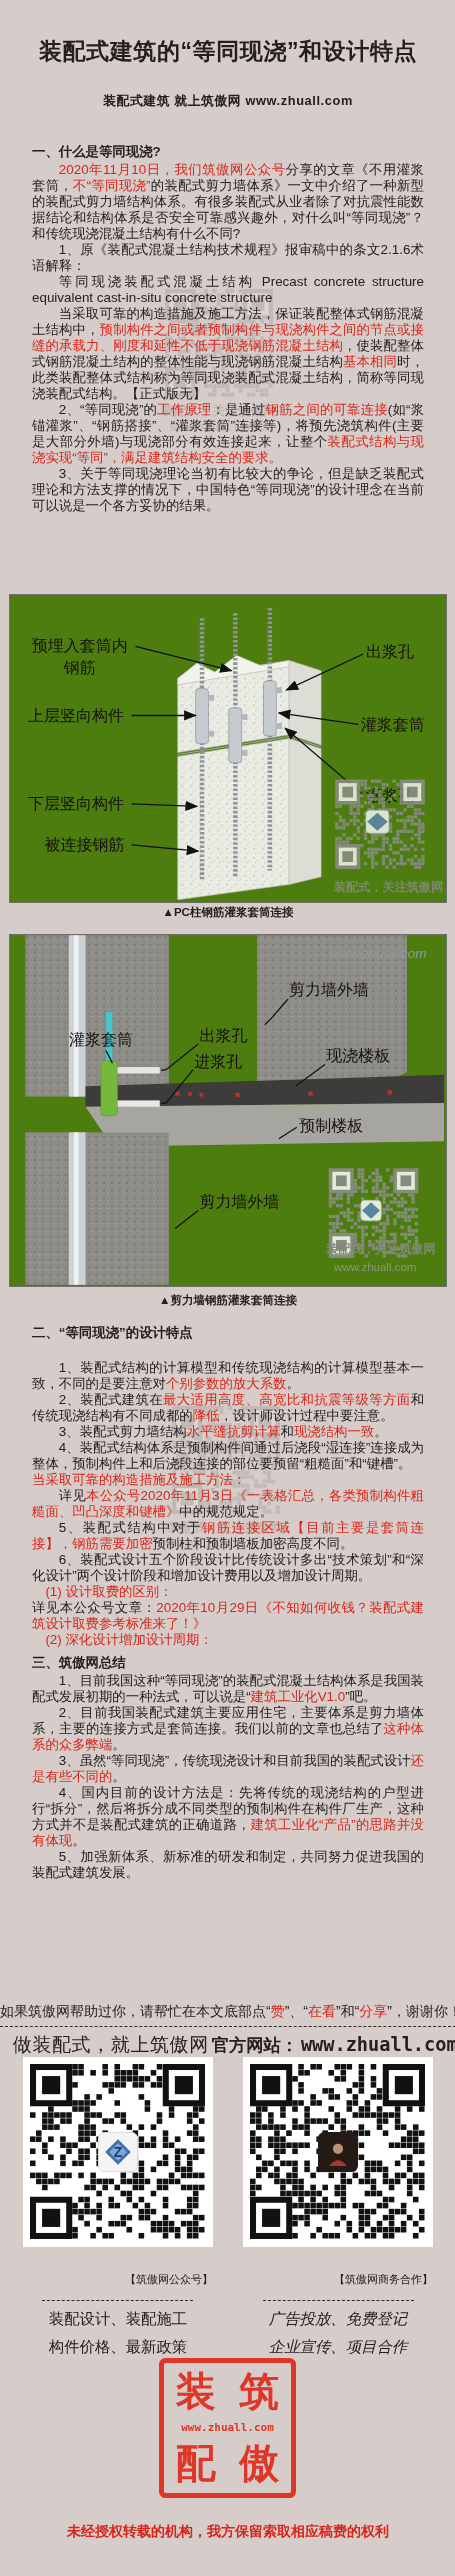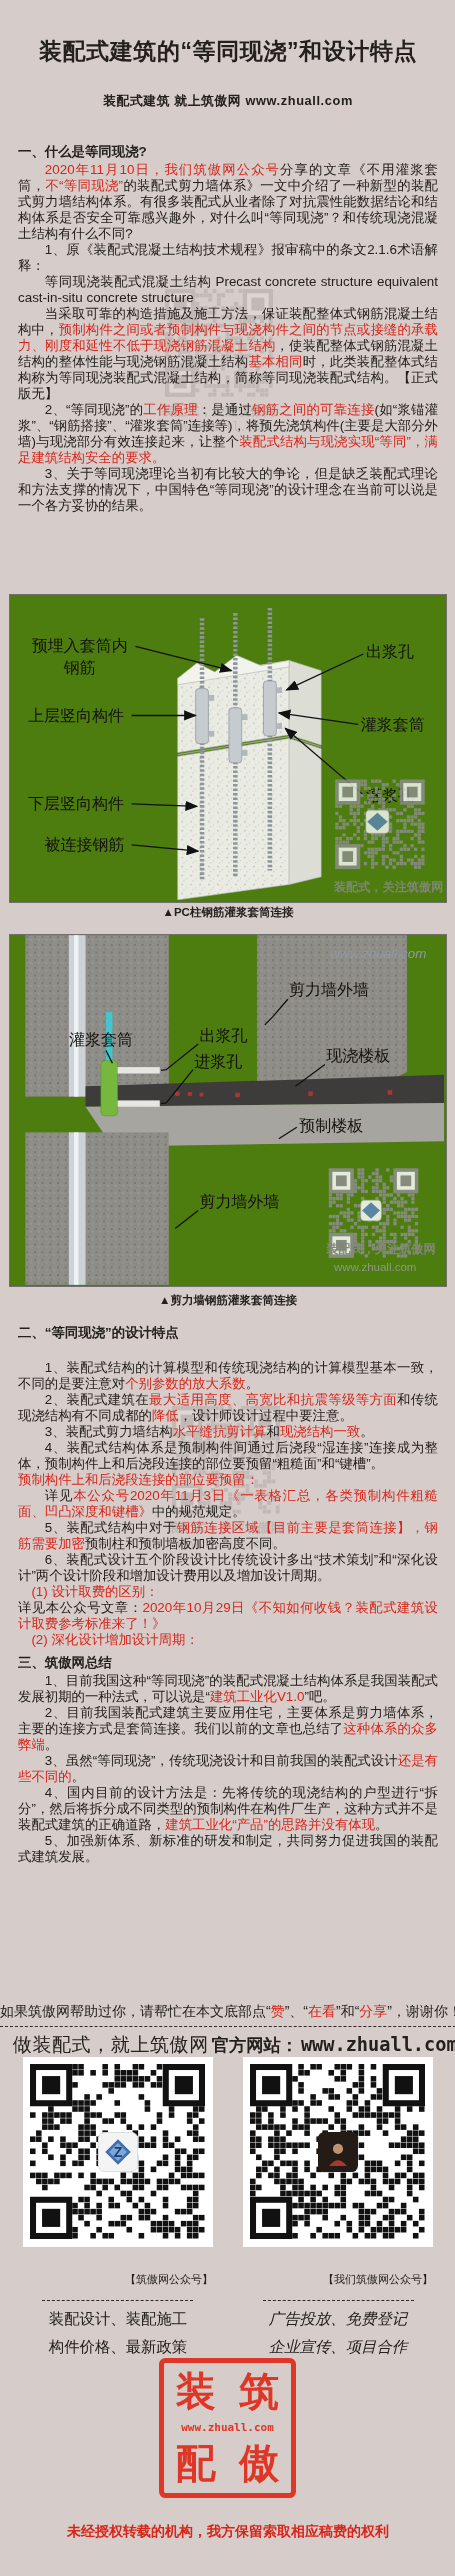--- a/index.html
+++ b/index.html
@@ -1,21 +1,21 @@
 <!DOCTYPE html>
 <html style="font-size:10.2px"><head>
 <meta charset="utf-8">
 <style>
   html,body{margin:0;padding:0;background:#d6cdca;}
   #page{position:relative;width:456px;height:2576px;background:#d6cdca;overflow:hidden;
         font-family:"Liberation Sans",sans-serif;color:#24201e;}
   .abs{position:absolute;}
   #title{top:36px;left:0;width:456px;text-align:center;font-size:23px;font-weight:900;letter-spacing:0.6px;}
   #subtitle{top:93px;left:0;width:456px;text-align:center;font-size:12.8px;font-weight:600;letter-spacing:0.6px;}
-  .textcol{left:0;width:456px;padding:0 18px;box-sizing:border-box;overflow:hidden;}
+  .textcol{left:0;width:456px;padding:0 32px;box-sizing:border-box;overflow:hidden;}
   #part1{top:142px;height:452px;}
   #part2{top:1323px;height:677px;}
   .para{font-size:13.4px;line-height:16px;text-indent:2em;text-align:justify;}
   .sec-h{font-size:13.4px;line-height:20px;font-weight:700;margin-top:5.1px;}
   .textcol .sec-h:first-child{margin-top:0;}
   .gap{margin-top:16.6px;}
   .ni{text-indent:0;}
   .i1{text-indent:1em;}
   .rd{color:#d8251a;}
   .figbox{left:9px;width:438px;background:#4d7c0f;border:1.9px solid #6f6f6f;box-sizing:border-box;}
@@ -1171,21 +1171,21 @@
     </svg>
   </div>
   <div id="cap2" class="abs figcap">▲剪力墙钢筋灌浆套筒连接</div>
 
   <div id="part2" class="abs textcol">
       <div class="sec-h">二、“等同现浇”的设计特点</div>
       <div class="para gap"><span>1、装配式结构的计算模型和传统现浇结构的计算模型基本一致，不同的是要注意对</span><span class="rd">个别参数的放大系数</span><span>。</span></div>
       <div class="para"><span>2、装配式建筑在</span><span class="rd">最大适用高度、高宽比和抗震等级等方面</span><span>和传统现浇结构有不同成都的</span><span class="rd">降低</span><span>，设计师设计过程中要注意。</span></div>
       <div class="para"><span>3、装配式剪力墙结构</span><span class="rd">水平缝抗剪计算</span><span>和</span><span class="rd">现浇结构一致</span><span>。</span></div>
       <div class="para"><span>4、装配式结构体系是预制构件间通过后浇段“湿连接”连接成为整体，预制构件上和后浇段连接的部位要预留“粗糙面”和“键槽”。</span></div>
-      <div class="para ni"><span class="rd">预制构件上和后浇段连接的部位要预留：</span></div>
+      <div class="para ni"><span class="rd">当采取可靠的构造措施及施工方法：</span></div>
       <div class="para"><span>详见</span><span class="rd">本公众号2020年11月3日《一表格汇总，各类预制构件粗糙面、凹凸深度和键槽》</span><span>中的规范规定。</span></div>
       <div class="para"><span>5、装配式结构中对于</span><span class="rd">钢筋连接区域【目前主要是套筒连接】，钢筋需要加密</span><span>预制柱和预制墙板加密高度不同。</span></div>
       <div class="para"><span>6、装配式设计五个阶段设计比传统设计多出“技术策划”和“深化设计”两个设计阶段和增加设计费用以及增加设计周期。</span></div>
       <div class="para i1"><span class="rd">(1) 设计取费的区别：</span></div>
       <div class="para ni"><span>详见本公众号文章：</span><span class="rd">2020年10月29日《不知如何收钱？装配式建筑设计取费参考标准来了！》</span></div>
       <div class="para i1"><span class="rd">(2) 深化设计增加设计周期：</span></div>
       <div class="sec-h">三、筑傲网总结</div>
       <div class="para"><span>1、目前我国这种“等同现浇”的装配式混凝土结构体系是我国装配式发展初期的一种法式，可以说是“</span><span class="rd">建筑工业化V1.0</span><span>”吧。</span></div>
       <div class="para"><span>2、目前我国装配式建筑主要应用住宅，主要体系是剪力墙体系，主要的连接方式是套筒连接。我们以前的文章也总结了</span><span class="rd">这种体系的众多弊端</span><span>。</span></div>
       <div class="para"><span>3、虽然“等同现浇”，传统现浇设计和目前我国的装配式设计</span><span class="rd">还是有些不同的</span><span>。</span></div>
@@ -1848,21 +1848,21 @@
     <div class="qrlogo dark">
       <svg width="28" height="28" viewBox="0 0 44 44">
         <rect width="44" height="44" rx="8" fill="#241a16"></rect>
         <circle cx="22" cy="17" r="8" fill="#bd9272"></circle>
         <path d="M8,44 Q22,26 36,44 Z" fill="#a23a30"></path>
       </svg>
     </div>
   </div>
 
   <div id="qlabel-l" class="abs qrcol-label">【筑傲网公众号】</div>
-  <div id="qlabel-r" class="abs qrcol-label">【我们筑傲网公众号】</div>
+  <div id="qlabel-r" class="abs qrcol-label">【筑傲网商务合作】</div>
   <div id="cdash-l" class="abs coldash"></div>
   <div id="cdash-r" class="abs coldash"></div>
   <div id="feat-l" class="abs feat">
     <div>装配设计、装配施工</div>
     <div>构件价格、最新政策</div>
   </div>
   <div id="feat-r" class="abs feat">
     <div>广告投放、免费登记</div>
     <div>企业宣传、项目合作</div>
   </div>

